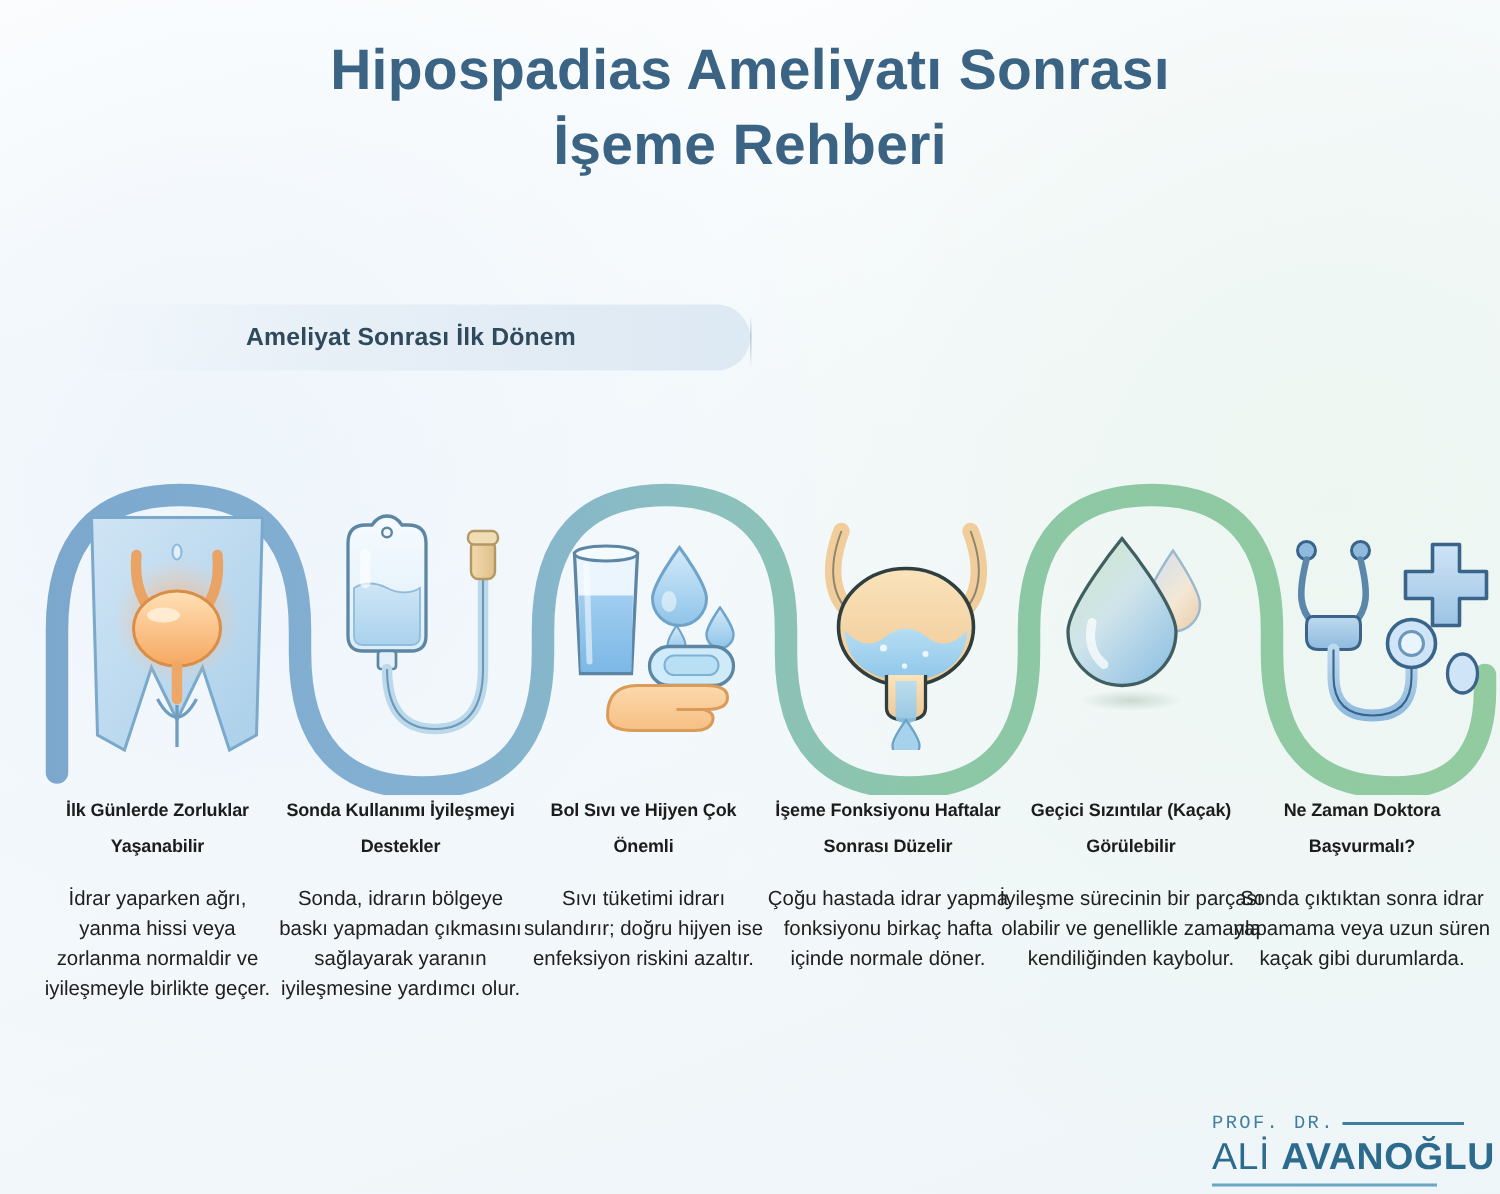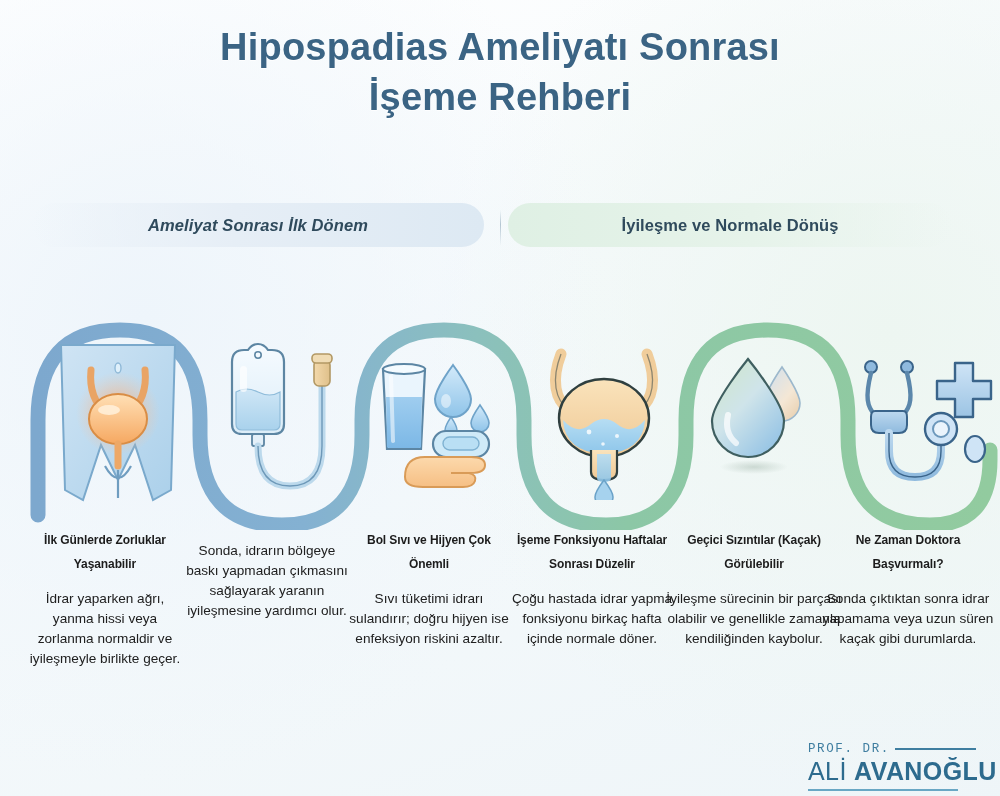--- a/index.html
+++ b/index.html
@@ -24,23 +24,22 @@
     line-height:50px;text-shadow:0 1px 0 rgba(255,255,255,.8);
   }
 
   
   .pill{
     position:absolute;top:203px;height:44px;border-radius:22px;
     display:flex;align-items:center;justify-content:center;
   }
   .pill span{font-size:16.5px;font-weight:bold;color:#2f4a5c;letter-spacing:.1px;}
   #pill-left{
-    left:32px;width:452px;
+    left:48px;width:452px;
     background:linear-gradient(90deg,rgba(240,246,251,0) 0%,#e6eef6 45%,#dde9f3 100%);
-    font-style:italic;
   }
   #pill-right{
     left:508px;width:444px;
     background:linear-gradient(90deg,#dff0e4 0%,#e6f3ea 55%,rgba(240,248,243,0) 100%);
   }
   .pill-div{
     position:absolute;left:500px;top:210px;width:1px;height:36px;
     background:linear-gradient(180deg,rgba(160,180,195,0) 0%,#b3c5d2 40%,rgba(160,180,195,0) 100%);
   }
 
@@ -82,23 +81,20 @@
 
 <div id="page">
 
   <div class="title-wrap">
     <div class="title-line">Hipospadias Ameliyatı Sonrası</div>
     <div class="title-line">İşeme Rehberi</div>
   </div>
 
   <div class="pill" id="pill-left">
     <span>Ameliyat Sonrası İlk Dönem</span>
-  </div>
-  <div class="pill" id="pill-right">
-    <span>İyileşme ve Normale Dönüş</span>
   </div>
   <div class="pill-div"></div>
 
   <svg id="wave" viewBox="0 0 1000 230">
     <defs>
       <linearGradient id="wg" x1="0" y1="0" x2="1" y2="0">
         <stop offset="0%" stop-color="#7da8ce"></stop>
         <stop offset="28%" stop-color="#84b1d2"></stop>
         <stop offset="46%" stop-color="#8bc0bd"></stop>
         <stop offset="62%" stop-color="#8cc7a6"></stop>
@@ -279,20 +275,21 @@
       <ellipse cx="122" cy="104" rx="10" ry="13" fill="#cfe4f6" stroke="#3a648a" stroke-width="2.2"></ellipse>
     </svg>
   </div>
 
   <div class="card" style="left:24px;">
     <h3>İlk Günlerde Zorluklar Yaşanabilir</h3>
     <p>İdrar yaparken ağrı, yanma hissi veya zorlanma normaldir ve iyileşmeyle birlikte geçer.</p>
   </div>
 
   <div class="card" style="left:186px;">
+    <h3>Sonda Kullanımı İyileşmeyi Destekler</h3>
     <p>Sonda, idrarın bölgeye baskı yapmadan çıkmasını sağlayarak yaranın iyileşmesine yardımcı olur.</p>
   </div>
 
   <div class="card" style="left:348px;">
     <h3>Bol Sıvı ve Hijyen Çok Önemli</h3>
     <p>Sıvı tüketimi idrarı sulandırır; doğru hijyen ise enfeksiyon riskini azaltır.</p>
   </div>
 
   <div class="card wide" style="left:504px;">
     <h3>İşeme Fonksiyonu Haftalar Sonrası Düzelir</h3>

